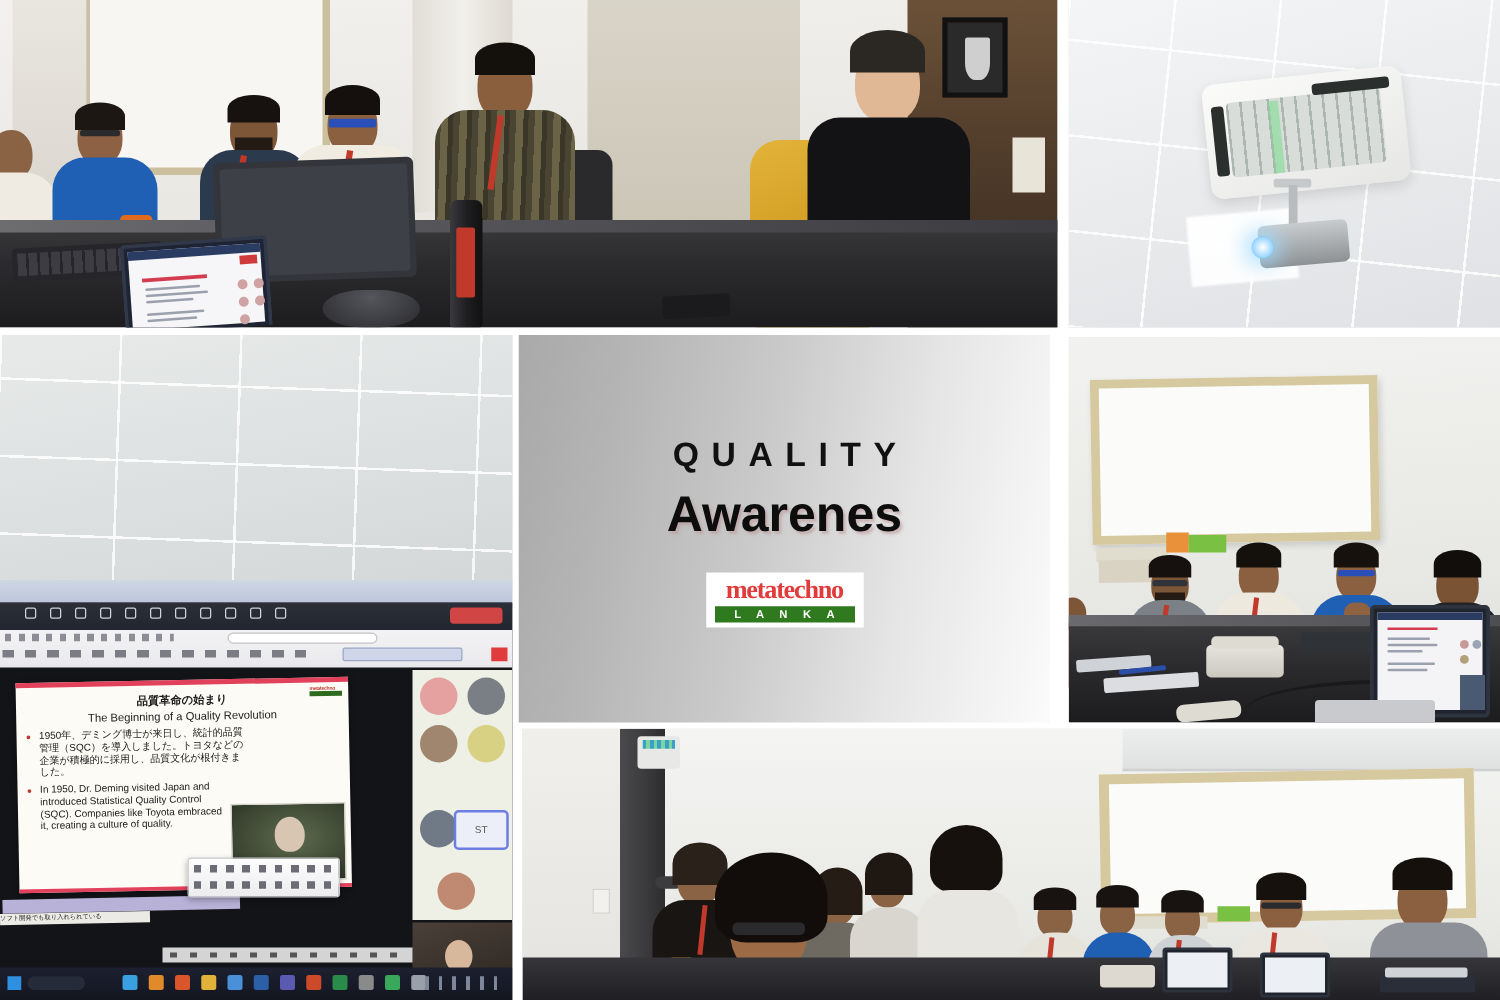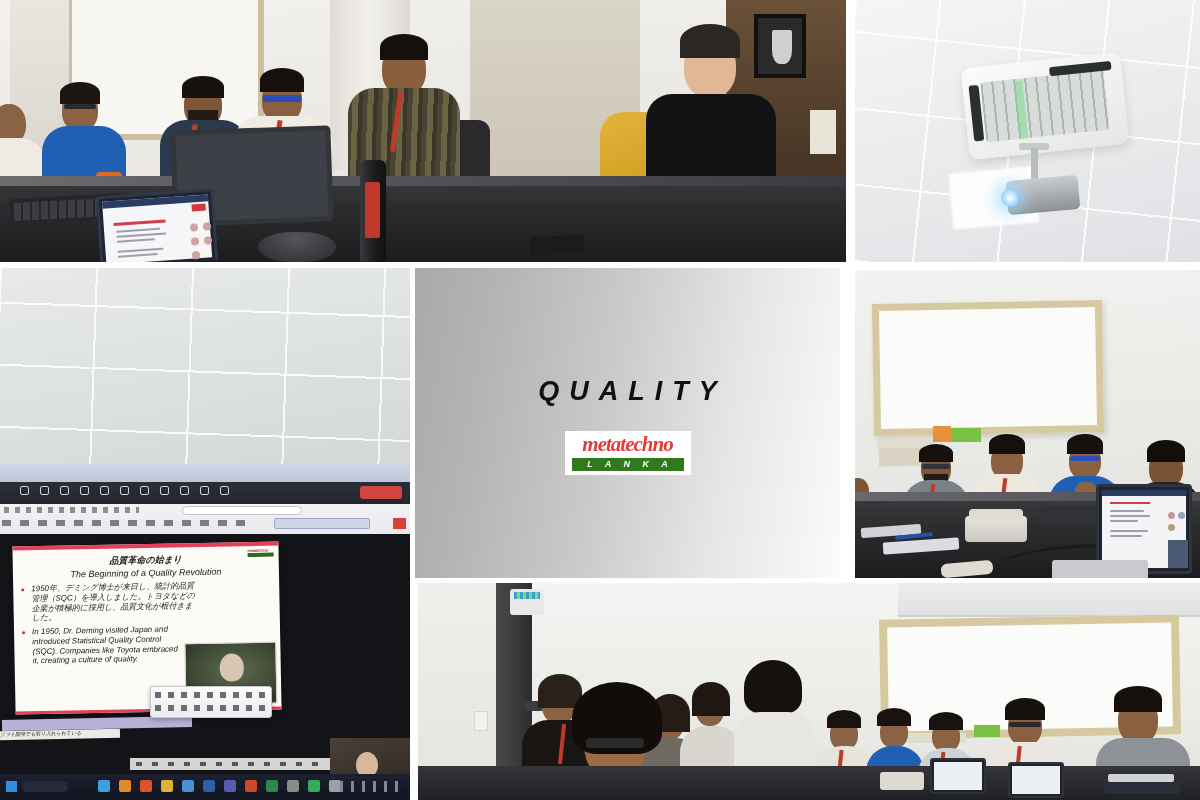--- a/index.html
+++ b/index.html
@@ -1,20 +1,20 @@
 <!DOCTYPE html>
 <html><head>
 <meta charset="utf-8">
 <title>Quality Awarenes Session</title>
 <style>
   * { box-sizing: border-box; margin:0; padding:0; }
   html,body { width:1200px; height:800px; overflow:hidden; background:#fff;
               font-family:"Liberation Sans", sans-serif; }
   .collage { position:relative; width:1200px; height:800px; background:#ffffff; }
-  .panel { position:absolute; overflow:hidden; background:#ddd;font-style:italic; }
+  .panel { position:absolute; overflow:hidden; background:#ddd; }
 
   
   #p-meeting { left:0; top:0; width:846px; height:262px; }
   .mr-wall { position:absolute; inset:0;
      background:linear-gradient(175deg,#f3f1ee 0%,#eceae6 40%,#e4e1db 100%); }
   .mr-panel-l { position:absolute; left:10px; top:0; width:62px; height:150px;
      background:linear-gradient(180deg,#e9e6e0,#dcd8d0); border-right:3px solid #c9bfa6; }
   .mr-board { position:absolute; left:14px; top:0; width:250px; height:140px;
      background:#f7f6f3; border:6px solid #cbbf9d; border-top:none; }
   .mr-col { position:absolute; left:330px; top:0; width:80px; height:170px;
@@ -421,20 +421,31 @@
         <div class="s-li" style="width:172px;">1950年、デミング博士が来日し、統計的品質管理（SQC）を導入しました。トヨタなどの企業が積極的に採用し、品質文化が根付きました。</div>
         <div class="s-li" style="width:150px;">In 1950, Dr. Deming visited Japan and introduced Statistical Quality Control (SQC). Companies like Toyota embraced it, creating a culture of quality.</div>
         <div class="s-img"></div>
         <div class="s-bottom"></div>
       </div>
 
       <div class="s-hl"></div>
       <div class="s-hl2" style="font-size:5px;color:#222;overflow:hidden;white-space:nowrap;">ソフト開発でも取り入れられている</div>
       <div class="tbar"></div>
 
+      <div class="roster">
+        <div class="rtile" style="left:6px;top:6px;background:#e5a0a0;"></div>
+        <div class="rtile" style="left:44px;top:6px;background:#7a7f86;"></div>
+        <div class="rtile" style="left:6px;top:44px;background:#a0866f;"></div>
+        <div class="rtile" style="left:44px;top:44px;background:#d8d083;"></div>
+        <div class="rtile" style="left:6px;top:112px;background:#6f7a86;"></div>
+        <div class="rbox">
+          <span>ST</span>
+        </div>
+        <div class="rtile" style="left:20px;top:162px;background:#c08a72;"></div>
+      </div>
       <div class="vid"></div>
 
       <div class="scale-row"></div>
 
       <div class="taskbar">
         <div class="tb-start"></div>
         <div class="tb-search"></div>
         <div class="tb-apps">
           <i style="background:#3aa0e0;"></i>
           <i style="background:#e08a2a;"></i>
@@ -449,20 +460,21 @@
           <i style="background:#3aa85a;"></i>
           <i style="background:#9aa0aa;"></i>
         </div>
         <div class="tb-right"></div>
       </div>
     </div>
   </div>
 
   <div class="panel" id="p-title">
     <div class="t-quality">QUALITY</div>
+    <div class="t-aware">Awarenes</div>
     <div class="t-logo">
       <div class="lg-top">metatechno</div>
       <div class="lg-bot">L A N K A</div>
     </div>
   </div>
 
   <div class="panel" id="p-whiteboard">
     <div class="wb-wall"></div>
     <div class="wb-board"></div>
     <div class="wb-tray"></div>

